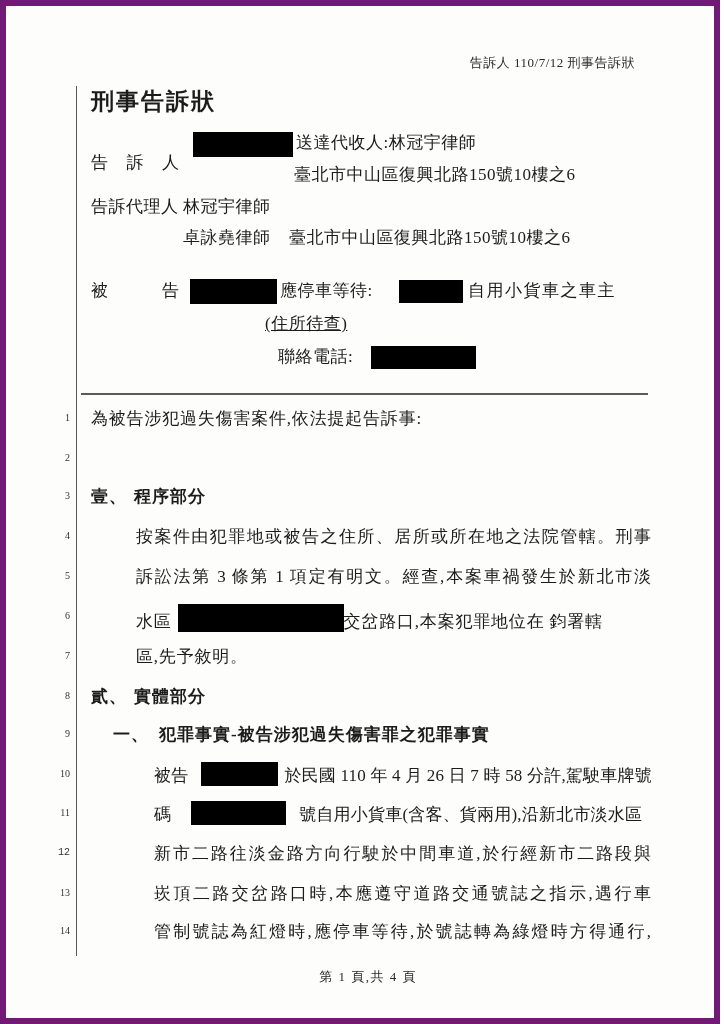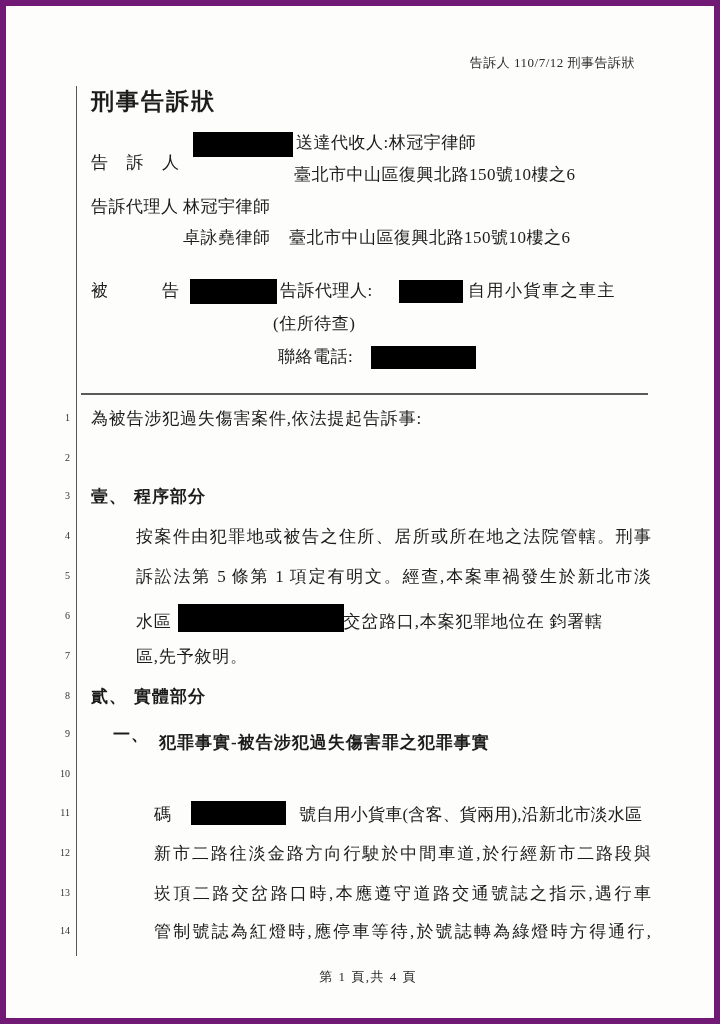--- a/index.html
+++ b/index.html
@@ -41,62 +41,63 @@
   <div class="abs party" style="top:124px; left:290px;">送達代收人:林冠宇律師</div>
   <div class="abs party" style="top:156px; left:288px;">臺北市中山區復興北路150號10樓之6</div>
 
   <div class="abs party" style="top:188px; left:85px;">告訴代理人</div>
   <div class="abs party" style="top:188px; left:177px;">林冠宇律師</div>
   <div class="abs party" style="top:219px; left:177px;">卓詠堯律師</div>
   <div class="abs party" style="top:219px; left:283px;">臺北市中山區復興北路150號10樓之6</div>
 
   <div class="abs party" style="top:272px; left:85px;"><span class="jlabel">被告</span></div>
   <div class="redact" style="left:184px; top:273px; width:87px; height:25px;"></div>
-  <div class="abs party" style="top:272px; left:274px;">告訴代理人:</div>
+  <div class="abs party" style="top:272px; left:274px;">應停車等待:</div>
   <div class="redact" style="left:393px; top:274px; width:64px; height:23px;"></div>
   <div class="abs party" style="top:272px; left:462px; letter-spacing:1.5px;">自用小貨車之車主</div>
-  <div class="abs party" style="top:305px; left:267px;">(住所待查)</div>
+  <div class="abs party" style="top:305px; left:259px;text-decoration:underline;">(住所待查)</div>
   <div class="abs party" style="top:338px; left:272px;">聯絡電話:</div>
   <div class="redact" style="left:365px; top:340px; width:105px; height:23px;"></div>
 
   <div class="vrule"></div>
   <div class="hrule"></div>
   <div id="linenum-col">
       <div class="linenum" style="top: 406px;">1</div>
       <div class="linenum" style="top: 446px;">2</div>
       <div class="linenum" style="top: 484px;">3</div>
       <div class="linenum" style="top: 524px;">4</div>
       <div class="linenum" style="top: 564px;">5</div>
       <div class="linenum" style="top: 604px;">6</div>
       <div class="linenum" style="top: 644px;">7</div>
       <div class="linenum" style="top: 684px;">8</div>
       <div class="linenum" style="top: 722px;">9</div>
       <div class="linenum" style="top: 762px;">10</div>
       <div class="linenum" style="top: 801px;">11</div>
-      <div class="linenum" style="top: 841px;">12</div>
+      <div class="linenum" style="top: 841px; font-family: Liberation Mono, monospace;">12</div>
       <div class="linenum" style="top: 881px;">13</div>
       <div class="linenum" style="top: 919px;">14</div>
     </div>
 
   <div class="bodyline" style="top:400px; left:85px;">為被告涉犯過失傷害案件,依法提起告訴事:</div>
 
   <div class="bodyline sec" style="top:478px; left:85px;">壹、</div>
   <div class="bodyline sec" style="top:478px; left:128px;">程序部分</div>
 
   <div class="bodyline just" style="top:518px; left:130px; width:515px;">按案件由犯罪地或被告之住所、居所或所在地之法院管轄。刑事</div>
-  <div class="bodyline just" style="top:558px; left:130px; width:515px;">訴訟法第 5 條第 1 項定有明文。經查,本案車禍發生於新北市淡</div>
+  <div class="bodyline just" style="top:558px; left:130px; width:515px;">訴訟法第 3 條第 1 項定有明文。經查,本案車禍發生於新北市淡</div>
   <div class="bodyline" style="top:598px; left:130px;"><span>水區</span><span class="redact-inline" style="width:166px; height:28px; margin-left:6px;"></span><span style="">交岔路口,本案犯罪地位在 鈞署轄</span></div>
   <div class="bodyline" style="top:638px; left:130px;">區,先予敘明。</div>
 
   <div class="bodyline sec" style="top:678px; left:85px;">貳、</div>
   <div class="bodyline sec" style="top:678px; left:128px;">實體部分</div>
 
   <div class="bodyline sec" style="top:716px; left:107px;">一、</div>
-  <div class="bodyline sec" style="top:716px; left:153px;margin-top:8px;">犯罪事實-被告涉犯過失傷害罪之犯罪事實</div>
+  <div class="bodyline sec" style="top:716px; left:153px;">犯罪事實-被告涉犯過失傷害罪之犯罪事實</div>
 
+  <div class="bodyline" style="top:756px; left:148px; letter-spacing:0.2px;"><span>被告</span><span class="redact-inline" style="width:77px; height:24px; margin-left:13px;"></span><span style="margin-left:6px;">於民國 110 年 4 月 26 日 7 時 58 分許,駕駛車牌號</span></div>
   <div class="bodyline" style="top:795px; left:148px; letter-spacing:0.2px;"><span>碼</span><span class="redact-inline" style="width:95px; height:24px; margin-left:20px;"></span><span style="margin-left:13px;">號自用小貨車(含客、貨兩用),沿新北市淡水區</span></div>
   <div class="bodyline just" style="top:835px; left:148px; width:497px;">新市二路往淡金路方向行駛於中間車道,於行經新市二路段與</div>
   <div class="bodyline just" style="top:875px; left:148px; width:497px;">崁頂二路交岔路口時,本應遵守道路交通號誌之指示,遇行車</div>
   <div class="bodyline just" style="top:913px; left:148px; width:497px;">管制號誌為紅燈時,應停車等待,於號誌轉為綠燈時方得通行,</div>
 
   <div class="footer">第 1 頁,共 4 頁</div>
 
 </div>
 
 </body></html>

